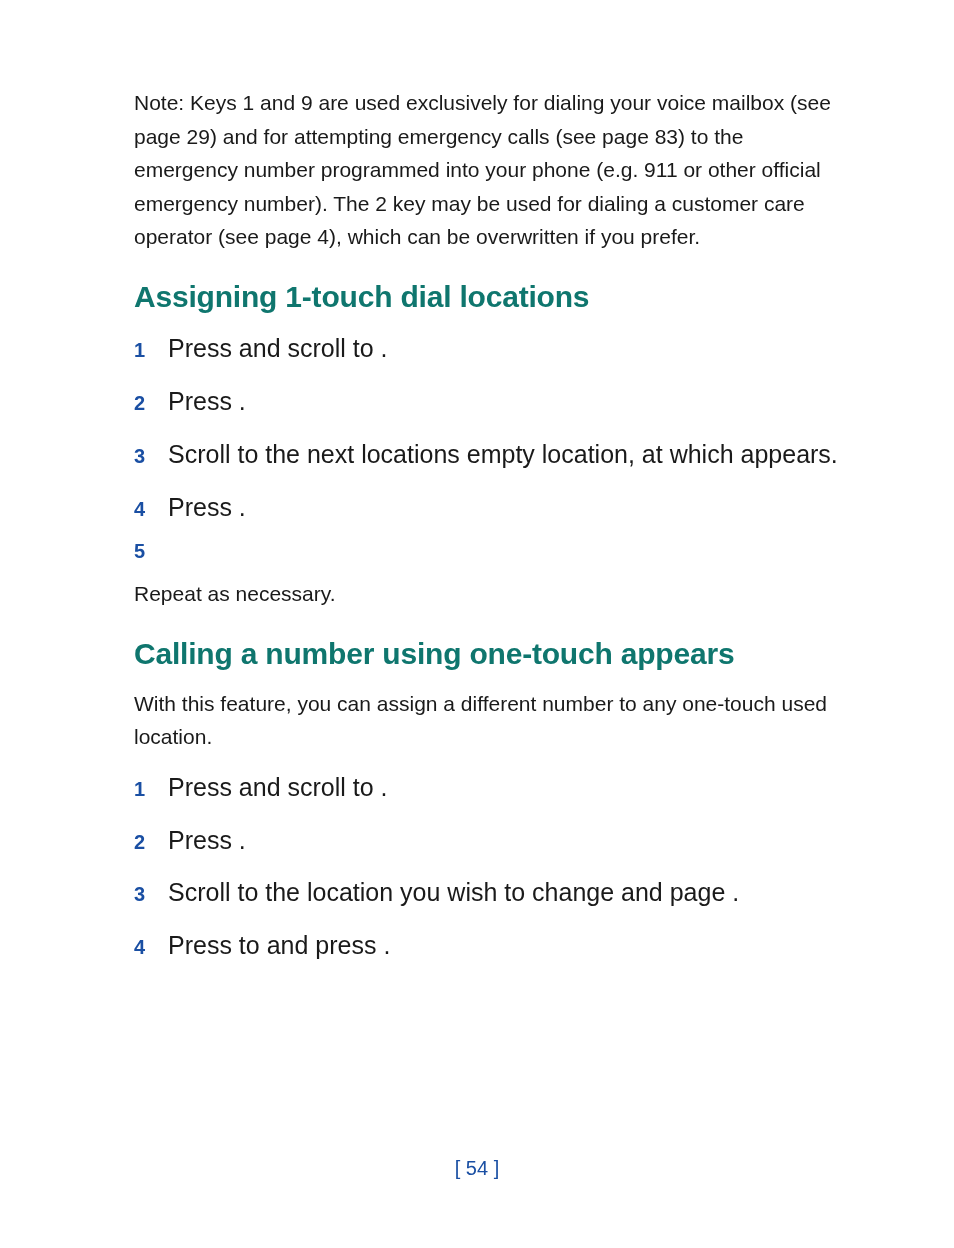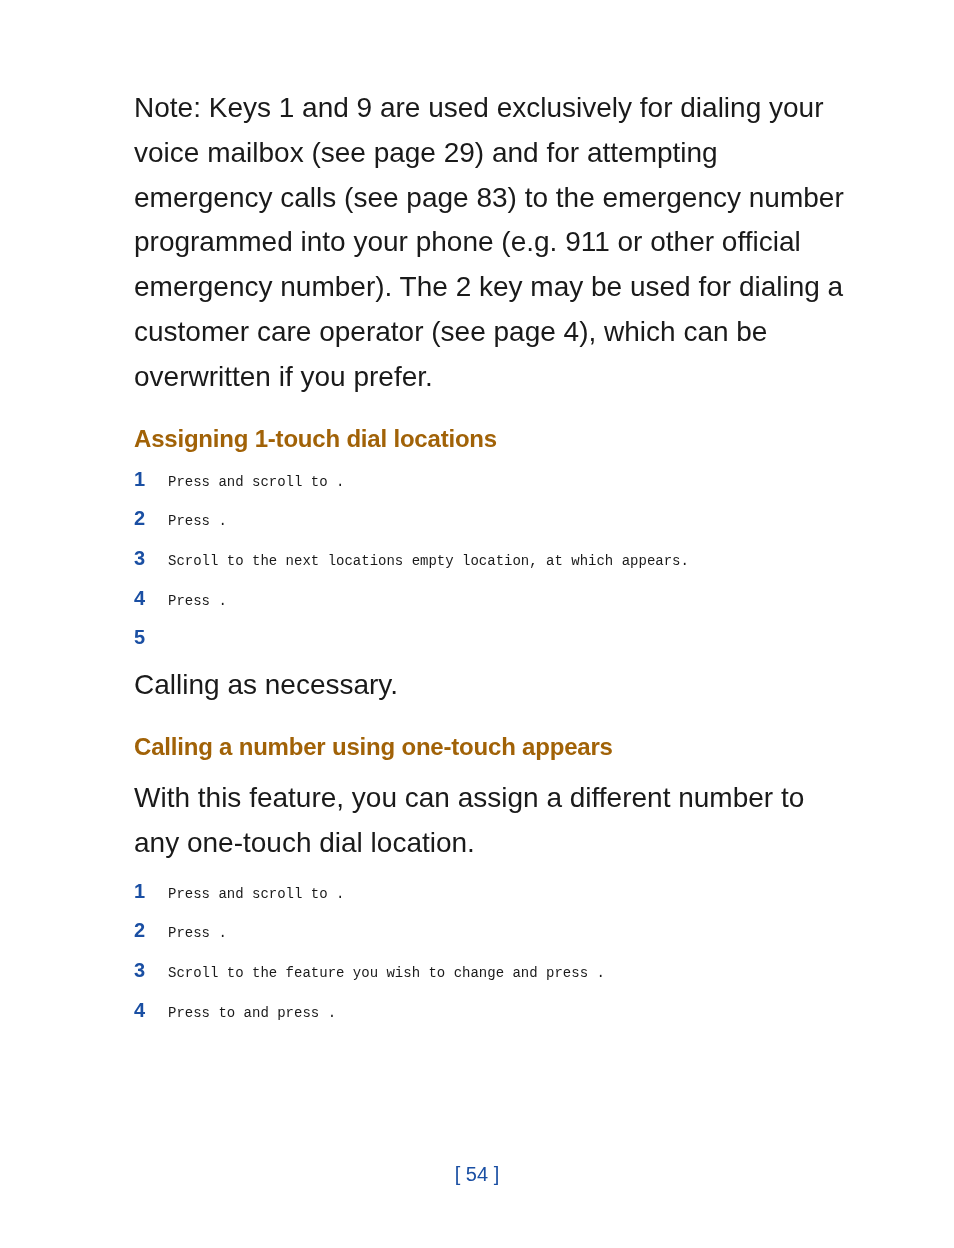--- a/index.html
+++ b/index.html
@@ -11,29 +11,29 @@
     font-family: Verdana, Geneva, sans-serif;
     color: #1a1a1a;
   }
   .page {
     box-sizing: border-box;
     padding: 86px 106px 40px 134px;
     height: 100%;
     position: relative;
   }
   .body-para {
-    font-size: 28px;
+    font-size: 21px;
     line-height: 1.6;
     margin: 0 0 14px 0;
     font-weight: 400;
   }
   h2.section-heading {
-    font-size: 24px;
+    font-size: 30px;
     font-weight: 700;
-    color: #a16207;
+    color: #0f766e;
     margin: 24px 0 14px 0;
     line-height: 1.25;
     letter-spacing: -0.2px;
   }
   .step-list {
     list-style: none;
     padding: 0;
     margin: 0 0 14px 0;
   }
   .step-list li {
@@ -42,27 +42,26 @@
     margin: 0 0 14px 0;
   }
   .step-num {
     color: #1a4fa3;
     font-weight: 700;
     font-size: 20px;
     width: 34px;
     flex: 0 0 34px;
   }
   .step-text {
-    font-size: 14px;
+    font-size: 25px;
     line-height: 1.55;
-    font-family: Liberation Mono, monospace;
   }
   .page-number {
     position: absolute;
-    bottom: 62px;
+    bottom: 68px;
     left: 0;
     right: 0;
     text-align: center;
     color: #1a4fa3;
     font-size: 20px;
   }
 </style>
 </head>
 <body>
 
@@ -87,40 +86,40 @@
     </li>
     <li>
       <span class="step-num">4</span>
       <span class="step-text">Press            .</span>
     </li>
     <li>
       <span class="step-num">5</span>
     </li>
   </ol>
 
-  <p class="body-para">Calling as necessary.</p>
+  <p class="body-para">Repeat as necessary.</p>
 
   <h2 class="section-heading">Calling a number using one-touch appears</h2>
 
 
 
-  <p class="body-para">With this feature, you can assign a different number to any one-touch dial location.</p>
+  <p class="body-para">With this feature, you can assign a different number to any one-touch used location.</p>
 
   <ol class="step-list">
     <li>
       <span class="step-num">1</span>
       <span class="step-text">Press           and scroll to                              .</span>
     </li>
     <li>
       <span class="step-num">2</span>
       <span class="step-text">Press            .</span>
     </li>
     <li>
       <span class="step-num">3</span>
-      <span class="step-text">Scroll to the feature you wish to change and press              .</span>
+      <span class="step-text">Scroll to the location you wish to change and page              .</span>
     </li>
     <li>
       <span class="step-num">4</span>
       <span class="step-text">Press to             and press              .</span>
     </li>
   </ol>
 
   <div class="page-number">[ 54 ]</div>
 
 </div>

